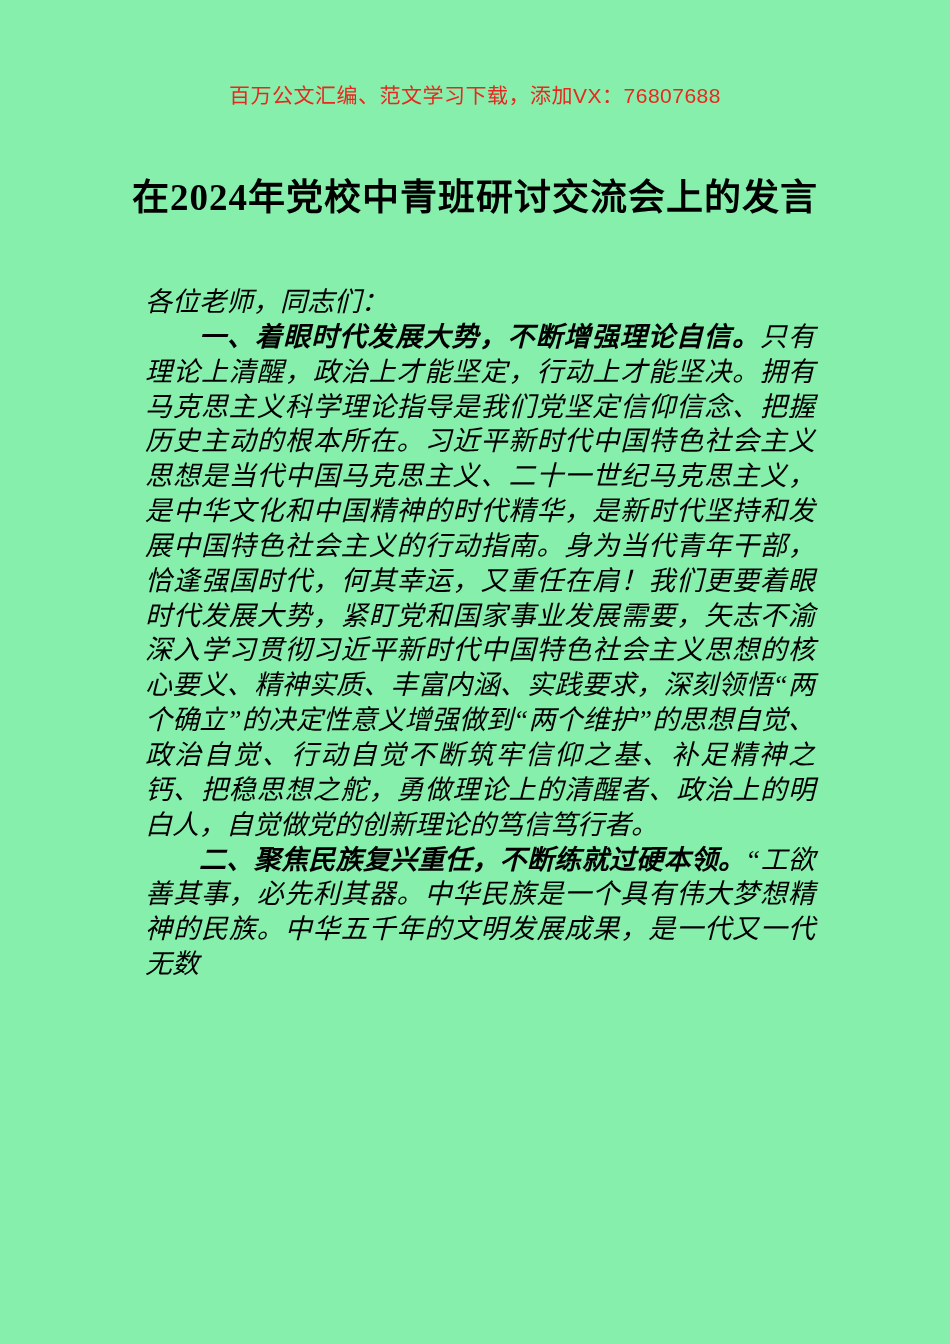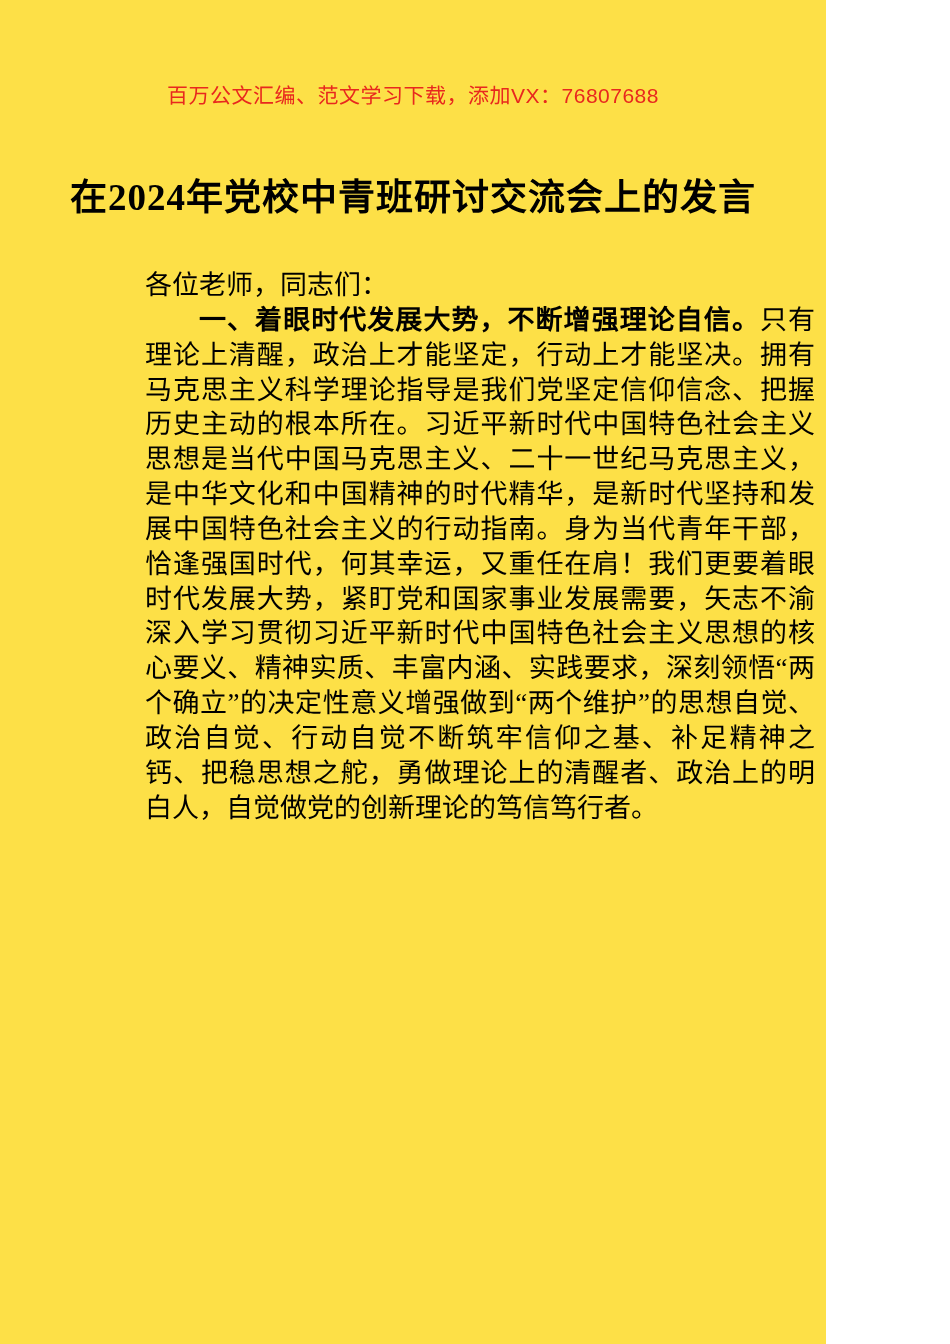--- a/index.html
+++ b/index.html
@@ -2,23 +2,23 @@
 <html lang="zh-CN"><head>
 <meta charset="utf-8">
 <style>
   html, body {
     margin: 0;
     padding: 0;
     background: #ffffff;
   }
   .page {
     position: relative;
-    width: 826px;
+    width: 950px;
     height: 1344px;
-    background: #fde047;
+    background: #86efac;
     overflow: hidden;
     font-family: "Liberation Serif", serif;
     color: #000000;
   }
   .notice {
     position: absolute;
     top: 84px;
     left: 0;
     width: 100%;
     text-align: center;
@@ -36,27 +36,28 @@
     margin: 0;
     text-align: center;
     font-size: 37px;
     line-height: 52px;
     font-weight: 700;
     font-family: "Liberation Serif", serif;
     letter-spacing: 1px;
   }
   .content {
     position: absolute;
-    top: 268px;
+    top: 285px;
     left: 145px;
     width: 670px;
     font-size: 27px;
     line-height: 34.85px;
     text-align: justify;
     word-break: break-all;
+    font-style: italic;
   }
   .content p {
     margin: 0;
     padding: 0;
   }
   .para {
     text-indent: 2em;
   }
   .salutation {
     text-indent: 0;
@@ -74,16 +75,17 @@
 
   <h1 class="title">在2024年党校中青班研讨交流会上的发言</h1>
 
   <div class="content">
 
     <p class="salutation">各位老师，同志们：</p>
 
 
     <p class="para"><span class="lead">一、着眼时代发展大势，不断增强理论自信。</span><span>只有理论上清醒，政治上才能坚定，行动上才能坚决。拥有马克思主义科学理论指导是我们党坚定信仰信念、把握历史主动的根本所在。习近平新时代中国特色社会主义思想是当代中国马克思主义、二十一世纪马克思主义，是中华文化和中国精神的时代精华，是新时代坚持和发展中国特色社会主义的行动指南。身为当代青年干部，恰逢强国时代，何其幸运，又重任在肩！我们更要着眼时代发展大势，紧盯党和国家事业发展需要，矢志不渝深入学习贯彻习近平新时代中国特色社会主义思想的核心要义、精神实质、丰富内涵、实践要求，深刻领悟“两个确立”的决定性意义增强做到“两个维护”的思想自觉、政治自觉、行动自觉不断筑牢信仰之基、补足精神之钙、把稳思想之舵，勇做理论上的清醒者、政治上的明白人，自觉做党的创新理论的笃信笃行者。</span></p>
 
+    <p class="para"><span class="lead">二、聚焦民族复兴重任，不断练就过硬本领。</span><span>“工欲善其事，必先利其器。中华民族是一个具有伟大梦想精神的民族。中华五千年的文明发展成果，是一代又一代无数</span></p>
 
   </div>
 
 </div>
 
 </body></html>

